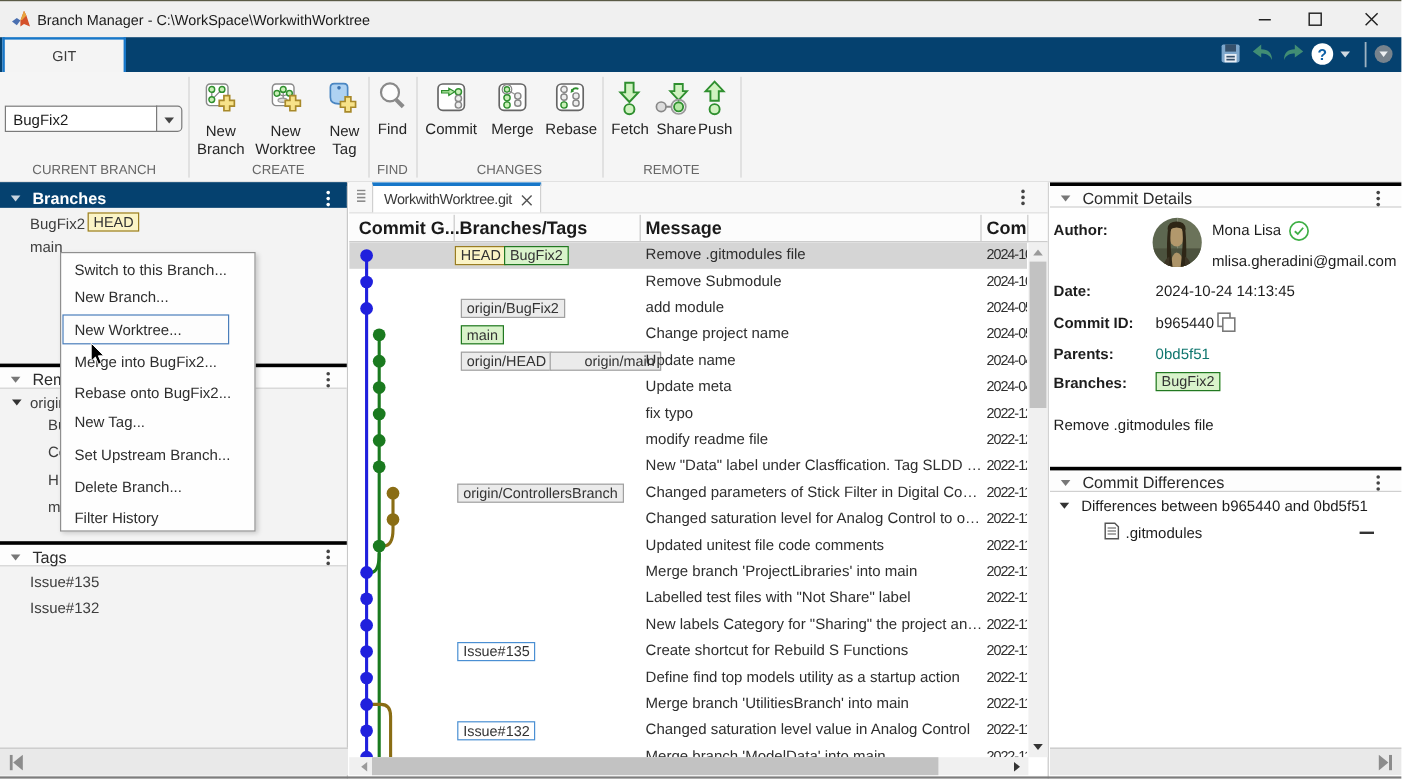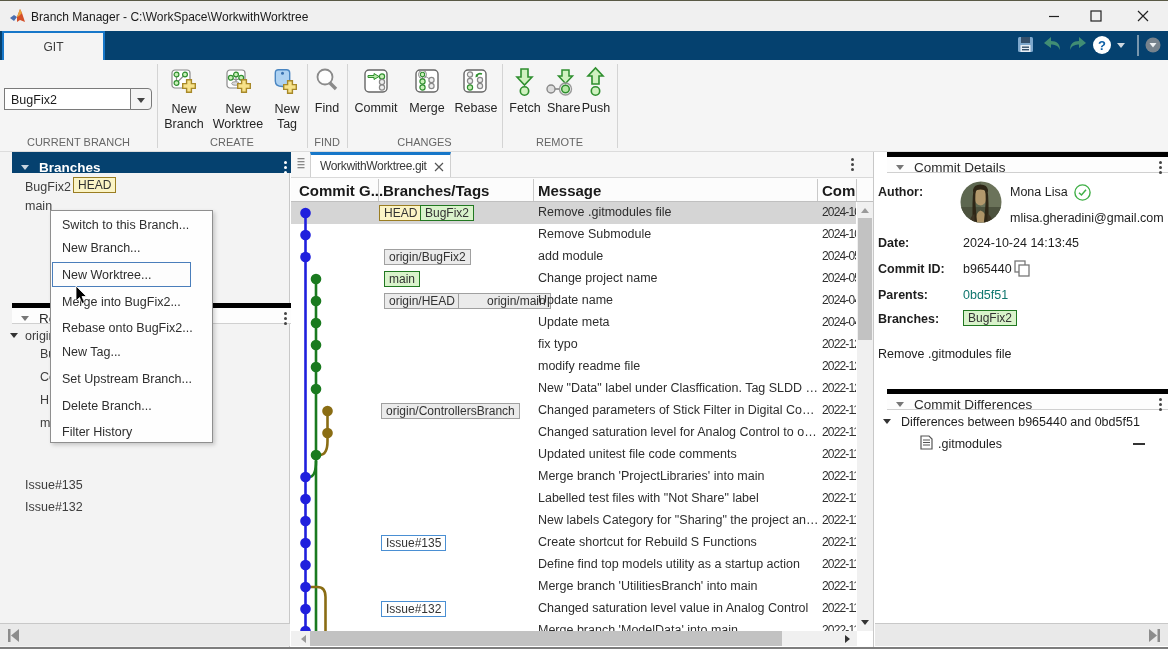--- a/index.html
+++ b/index.html
@@ -26,21 +26,21 @@
 #combo { left:4px; top:28px; width:148px; height:22px; }
 #combo .inp { position:absolute; left:0; top:0; width:127px; height:22px; background:#fff; border:1px solid #7a7a7a; }
 #combo .inp span { position:absolute; left:6px; top:4px; font-size:12.5px; color:#1a1a1a; }
 #combo .dd { position:absolute; left:126px; top:0; width:22px; height:22px; background:#f4f4f4; border:1px solid #7a7a7a; border-radius:0 4px 4px 0; }
 
 
 #leftpanel { left:0; top:152px; width:290px; height:497px; background:#f3f3f3; border-right:1px solid #c8c8c8; }
 #midpanel { left:291px; top:152px; width:583px; height:497px; background:#fff; border-right:1px solid #c8c8c8; }
 #rightpanel { left:875px; top:152px; width:293px; height:497px; background:#fff; }
 
-.sechdr { position:absolute; left:12px; width:100%; height:21px; background:#fdfdfd; border-top:5px solid #000000; border-bottom:1px solid #d0d0d0; }
+.sechdr { position:absolute; left:0; width:100%; height:21px; background:#fdfdfd; border-top:3px solid #000000; border-bottom:1px solid #d0d0d0; }
 .sechdr .t { position:absolute; left:27px; top:3px; font-size:13.5px; color:#2b2b2b; }
 .dots3 { position:absolute; width:3px; height:13px; top:4px; }
 .dots3 i { position:absolute; left:0; width:3px; height:3px; border-radius:50%; background:#444; display:block; }
 .dots3 i:nth-child(1){top:0;} .dots3 i:nth-child(2){top:5px;} .dots3 i:nth-child(3){top:10px;}
 .tri-d { position:absolute; width:0; height:0; border-left:4px solid transparent; border-right:4px solid transparent; border-top:5px solid #777; }
 .tri-r { position:absolute; width:0; height:0; border-top:4px solid transparent; border-bottom:4px solid transparent; border-left:5px solid #777; }
 .treeitem { position:absolute; font-size:12.5px; color:#3d3d3d; white-space:nowrap; }
 
 
 .statusbar { position:absolute; background:#e9e9e9; border-top:1px solid #c8c8c8; height:23px; top:471px; }
@@ -273,20 +273,29 @@
           <i></i>
         </div>
     </div>
     <div class="tri-d" style="left:10px;top:181px;border-top-color:#333;"></div>
     <div class="treeitem" style="left:25px;top:177px;">origin</div>
     <div class="treeitem" style="left:40px;top:195px;">BugFix2</div>
     <div class="treeitem" style="left:40px;top:218px;">ControllersBranch</div>
     <div class="treeitem" style="left:40px;top:241px;">HEAD</div>
     <div class="treeitem" style="left:40px;top:264px;">main</div>
 
+    <div class="sechdr" style="top:299px;">
+      <div class="tri-d" style="left:9px;top:8px;"></div>
+      <div class="t">Tags</div>
+      <div class="dots3" style="left:272px;">
+          <i></i>
+          <i></i>
+          <i></i>
+        </div>
+    </div>
     <div class="treeitem" style="left:25px;top:326px;">Issue#135</div>
     <div class="treeitem" style="left:25px;top:348px;">Issue#132</div>
 
     <div class="statusbar" style="left:0;width:290px;">
       <svg class="abs" style="left:8px;top:5px" width="12" height="13" viewBox="0 0 12 13">
         <rect x="0" y="0" width="2.5" height="13" fill="#8c8c8c"></rect>
         <path d="M11 0 L11 13 L3 6.5 Z" fill="#8c8c8c"></path>
       </svg>
     </div>
   </div>

